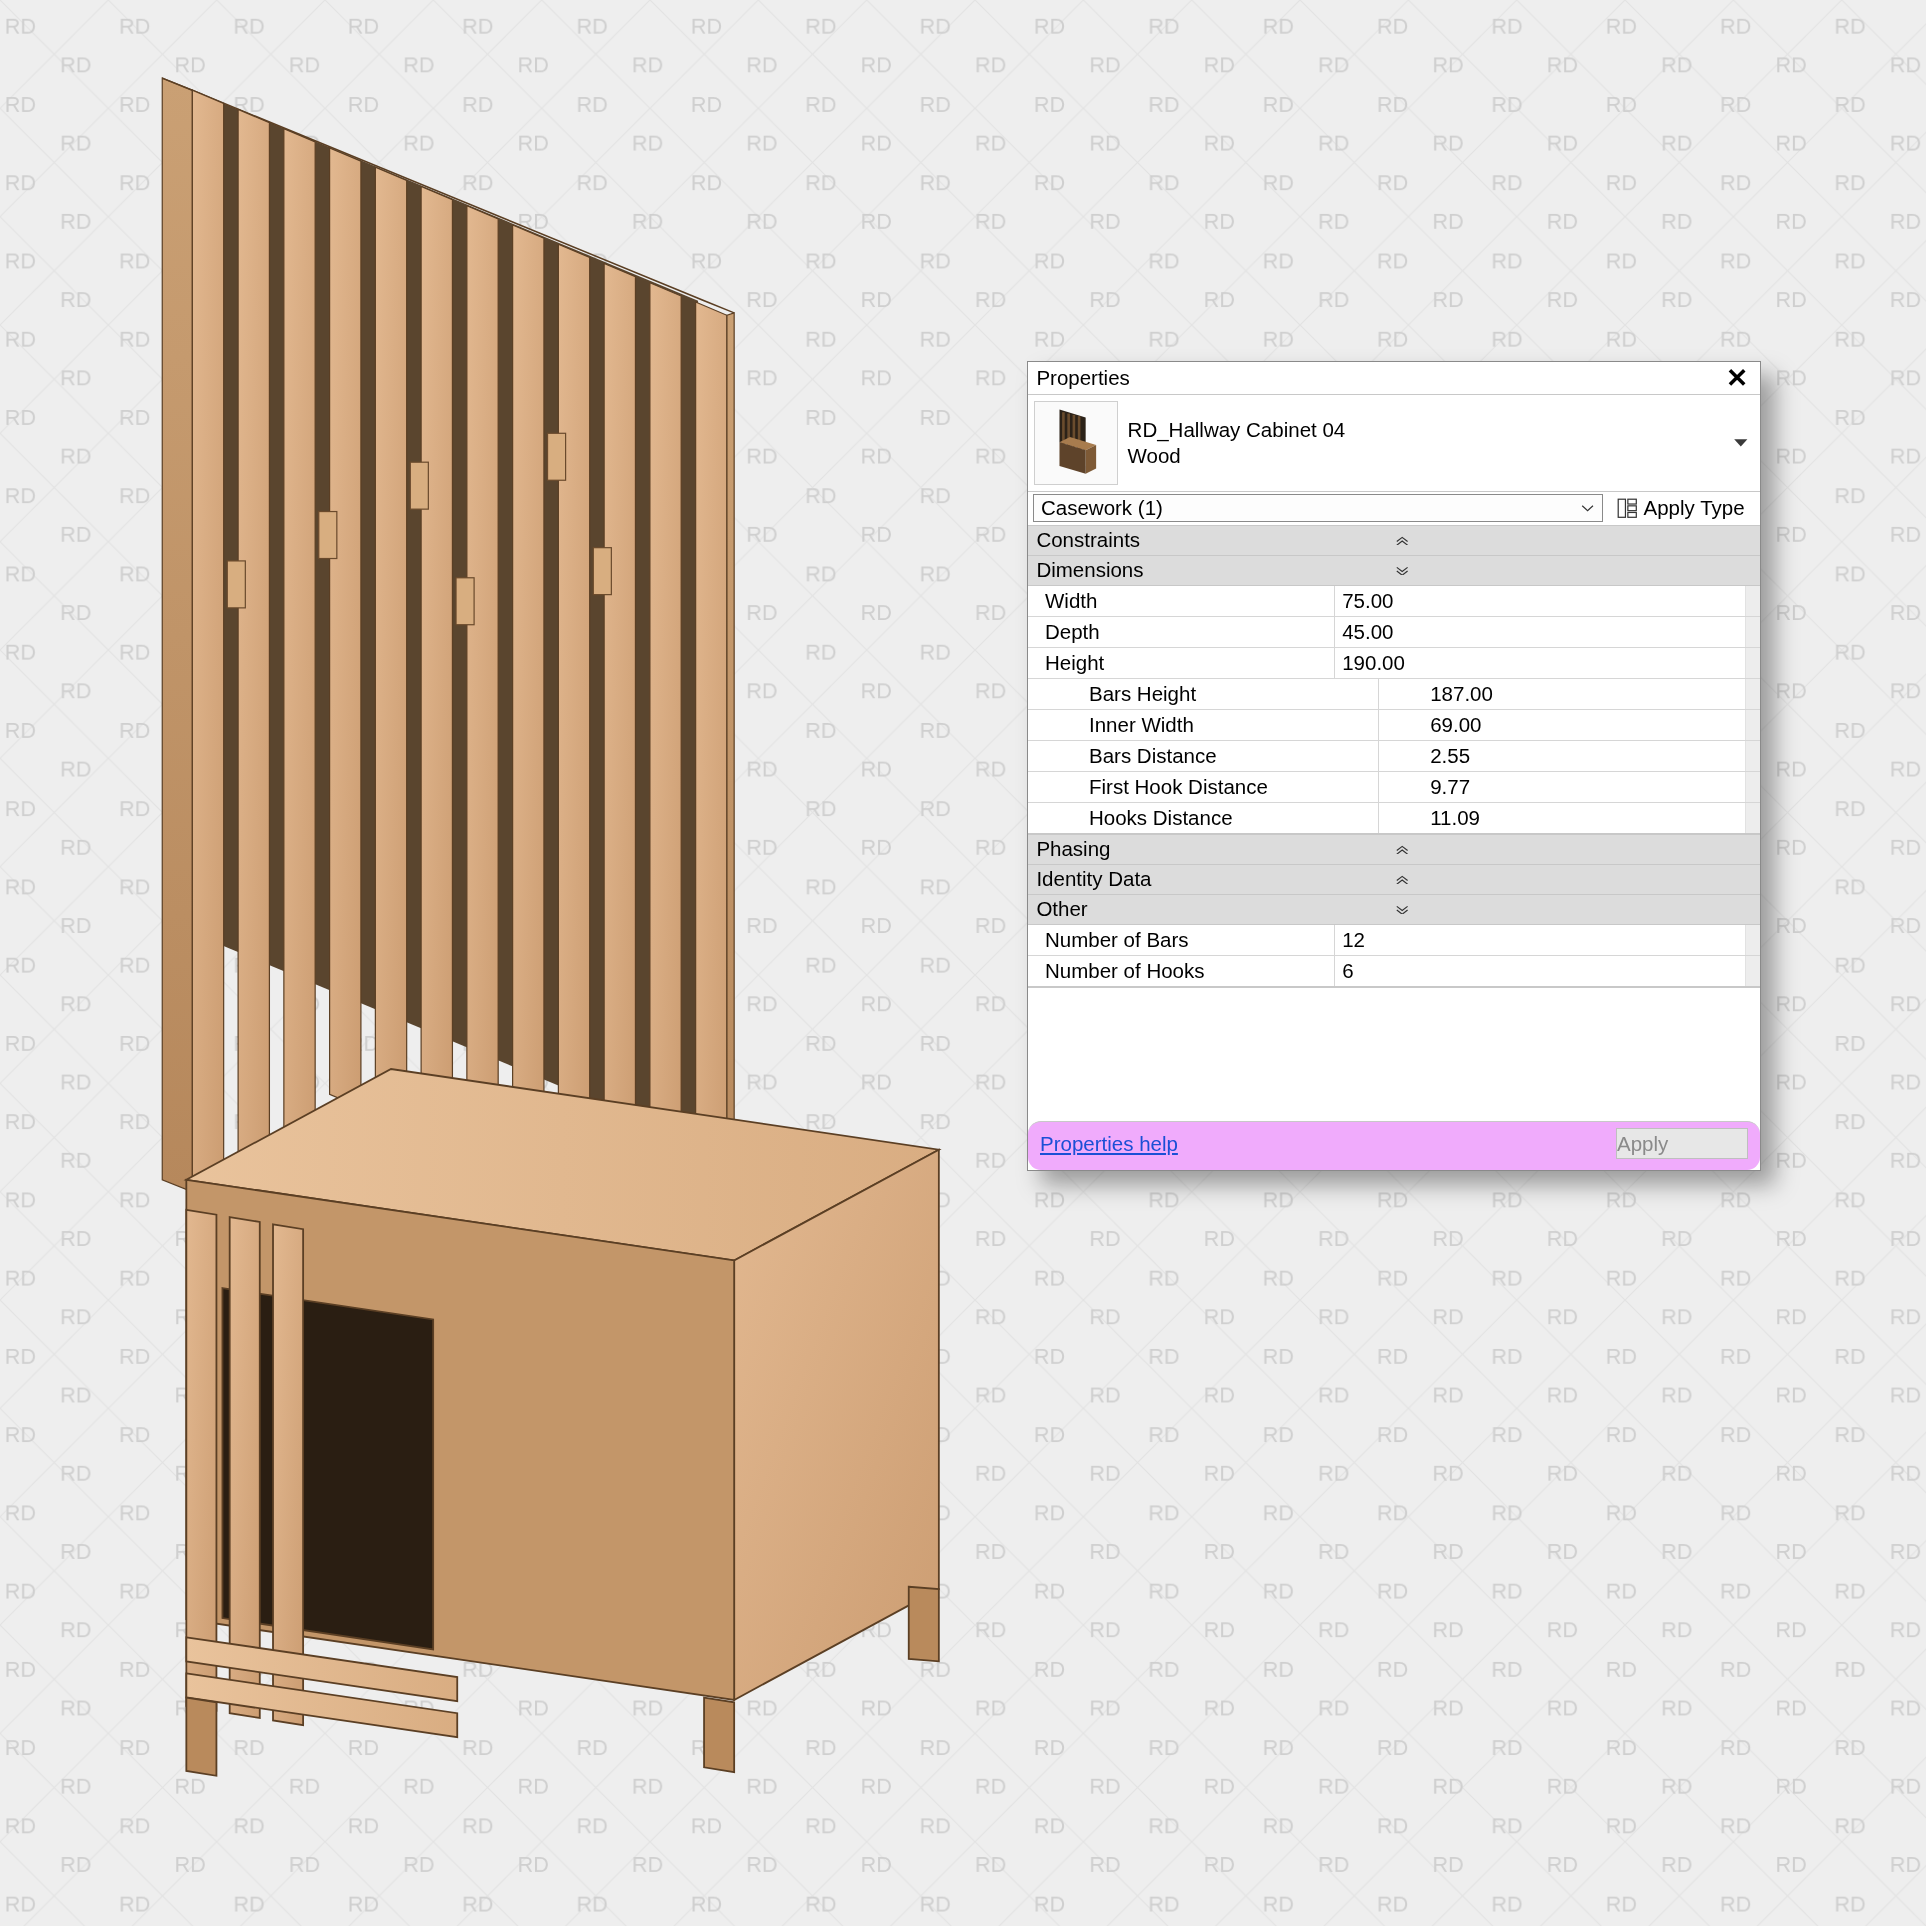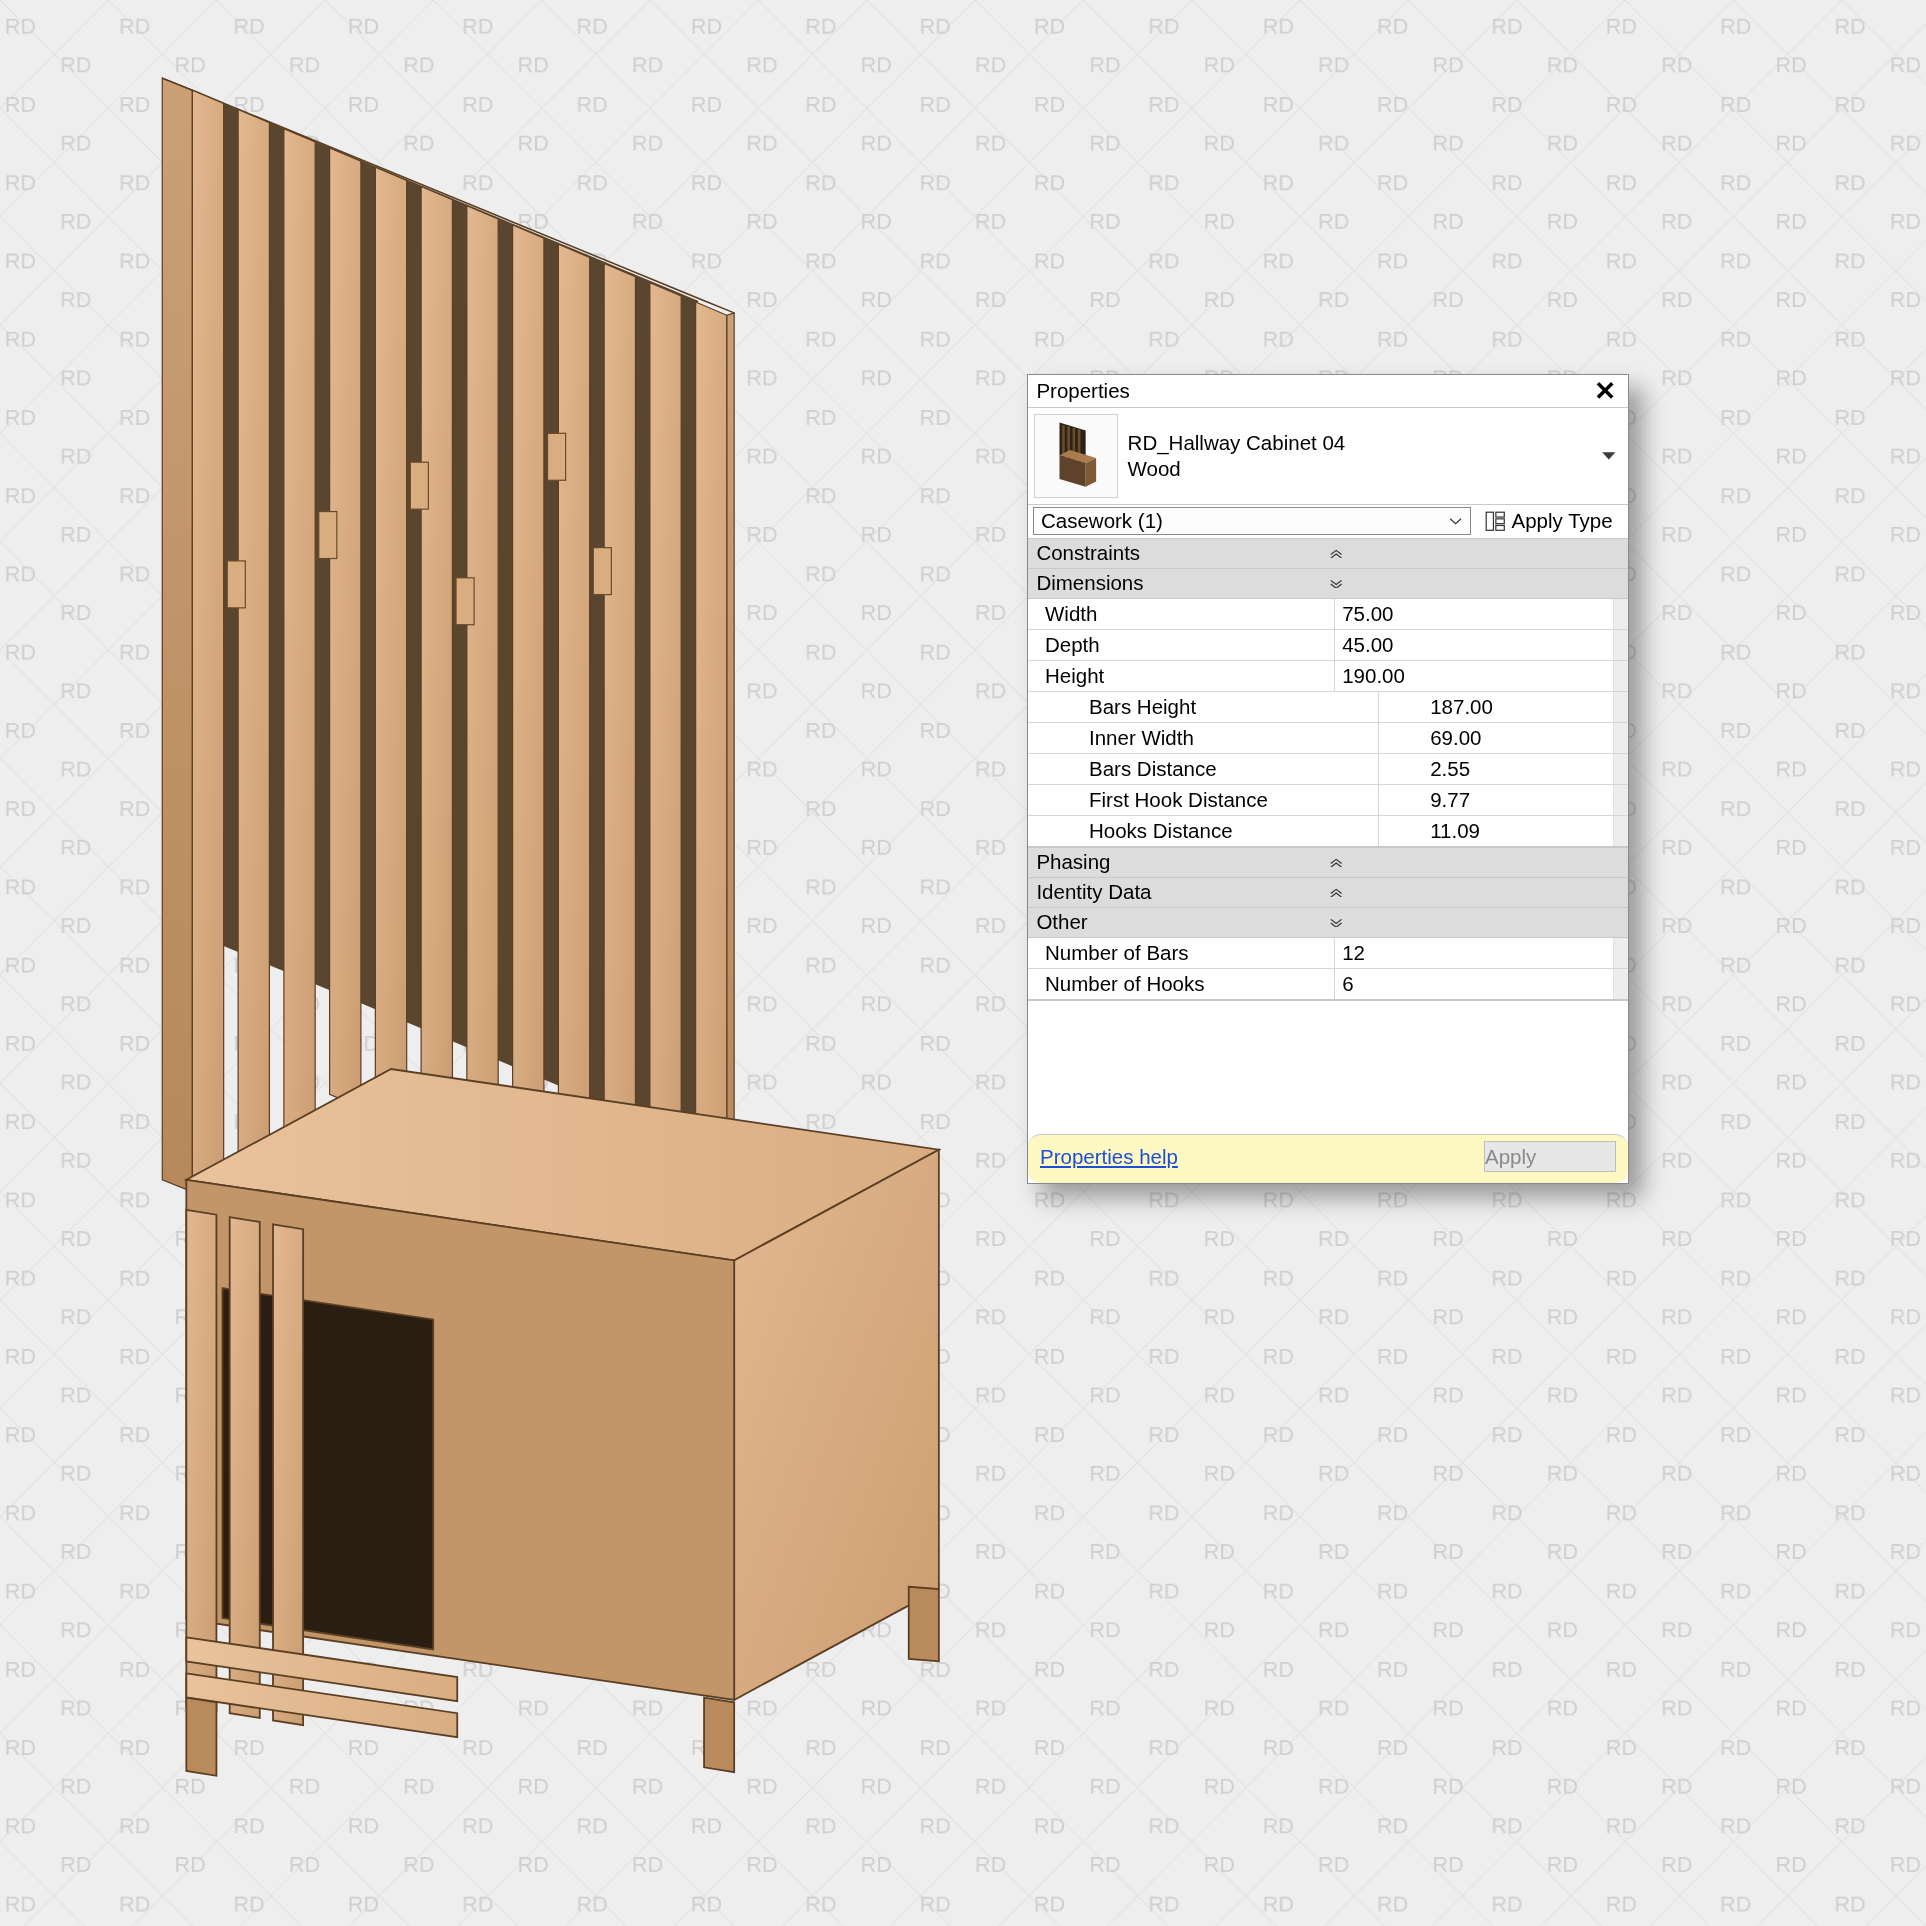--- a/index.html
+++ b/index.html
@@ -23,22 +23,22 @@
   .model-area {
     position: absolute;
     left: 96px; top: 48px;
     width: 879px; height: 1794px;
   }
   .model-area svg { width: 100%; height: 100%; }
 
   
   .panel {
     position: absolute;
-    left: 1027px; top: 374px;
-    width: 602px;
+    left: 1027px; top: 361px;
+    width: 734px;
     background: #ffffff;
     border: 0.6px solid #8a8a8a;
     box-shadow: 14.4px 14.4px 21.7px rgba(0,0,0,.35);
     font-size: 20.5px;
     color: #000;
   }
   .panel-title {
     display: flex; align-items: center;
     padding: 2.4px 6px 1.2px 8.4px;
     border-bottom: 0.6px solid #c8c8c8;
@@ -135,21 +135,21 @@
   .row.readonly .value { color: #000000; margin-left: 44px; }
 
   
   .blank { height: 134px; background:#fff; border-top: 0.6px solid #c8c8c8; }
 
   
   .footer {
     display: flex; align-items: center;
     padding: 7.2px 12px 10.8px 12px;
     border-top: 0.6px solid #c8c8c8;
-    background: #fef9c3;
+    background: #f0abfc;
     height: 49px;
     border-radius: 13px;
   }
   .help-link { color: #1a4fd6; text-decoration: underline; }
   .apply-btn {
     margin-left: auto;
     width: 132px; height: 31px;
     display: flex; align-items: center; 
     border: 0.6px solid #bfbfbf;
     background: #e7e7e7;

